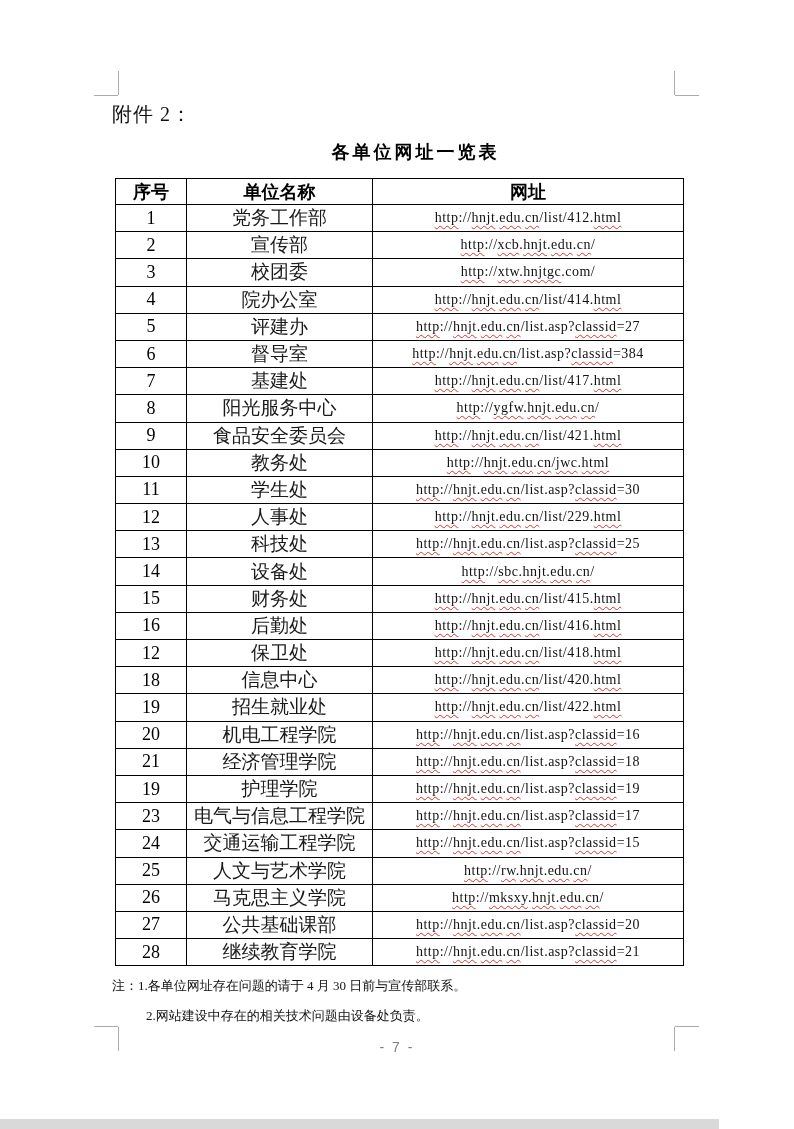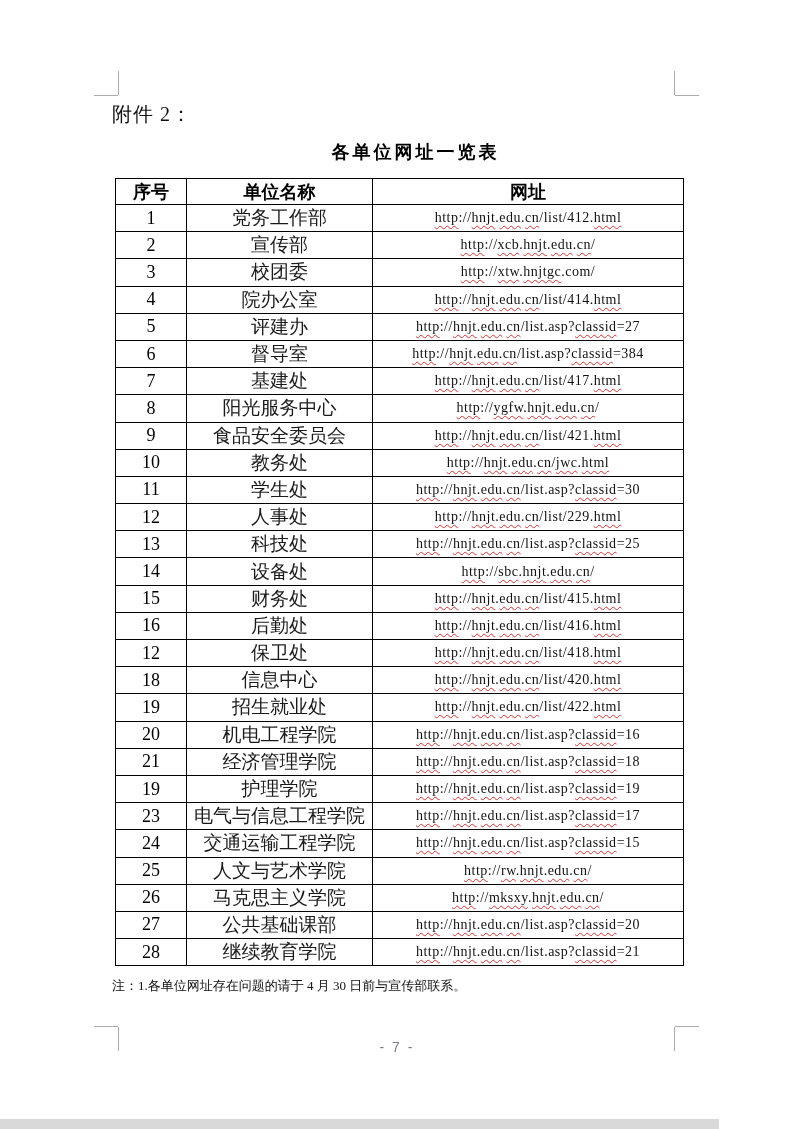--- a/index.html
+++ b/index.html
@@ -290,19 +290,20 @@
         <tr>
           <td class="cell-no">28</td>
           <td class="cell-name">继续教育学院</td>
           <td class="cell-url"><span class="sq">http</span>://<span class="sq">hnjt</span>.<span class="sq">edu</span>.<span class="sq">cn</span>/list.asp?<span class="sq">classid</span>=21</td>
         </tr>
       </tbody>
   </table>
 
   <div class="notes">
     <div class="note-line-1">注：1.各单位网址存在问题的请于 4 月 30 日前与宣传部联系。</div>
+    <div class="note-line-2">2.网站建设中存在的相关技术问题由设备处负责。</div>
   </div>
 
   <div class="footer-page-number">- 7 -</div>
 
   <div class="page-right-edge"></div>
   <div class="page-gap"></div>
 </div>
 
 </body></html>

